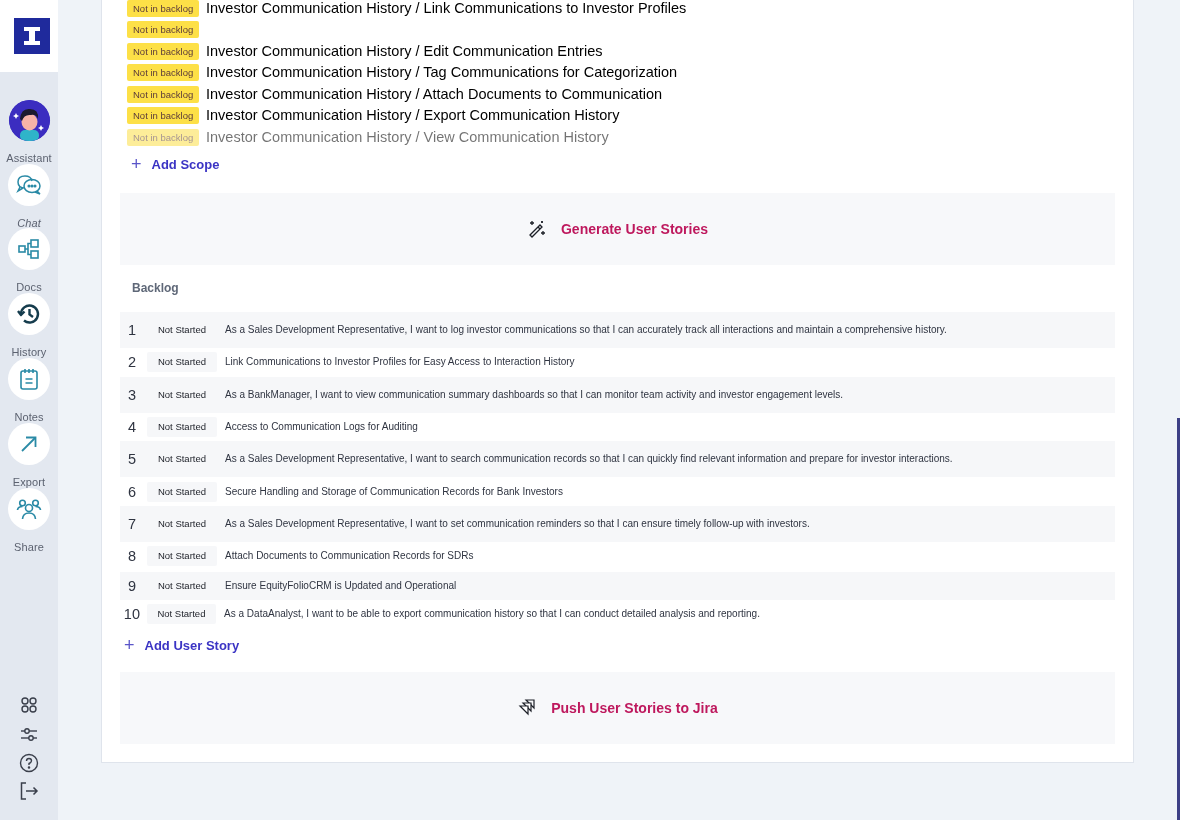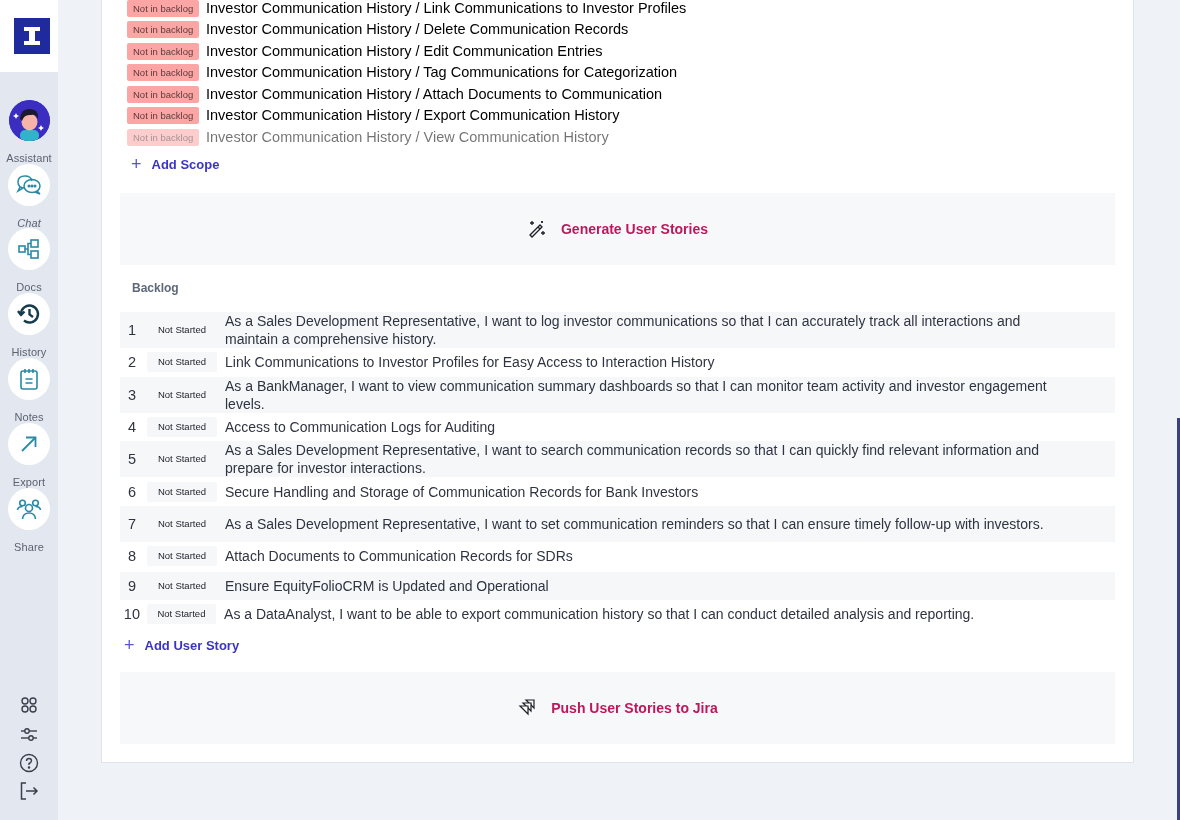--- a/index.html
+++ b/index.html
@@ -54,21 +54,21 @@
     background: #ffffff;
     border: 1px solid #dfe4ec;
     border-top: none;
   }
   .scope-list { position: absolute; left: 127px; top: 0px; width: 700px; }
   .scope-row {
     position: absolute; left: 0; height: 20px; display: flex; align-items: center;
     white-space: nowrap;
   }
   .badge-red {
-    background: #fca5a5; color: #5b3a3a;
+    background: #fde047; color: #5b3a3a;
     font-size: 9.5px; padding: 0 6px; height: 17px; line-height: 17px;
     border-radius: 2px; margin-right: 7px; width: 72px; text-align: center;
   }
   .scope-text { font-size: 14.5px; color: #000000; }
   .fade { opacity: 0.55; }
   .add-link {
     position: absolute; display: flex; align-items: center; cursor: pointer;
     color: #3b34c4; font-size: 13px; font-weight: bold;
   }
   .add-link .plus { color: #5a55c9; font-size: 18px; font-weight: normal; margin-right: 10px; line-height: 1; }
@@ -91,21 +91,21 @@
     position: absolute; left: 0; width: 995px;
     display: flex; align-items: center;
   }
   .story-row.alt { background: #f6f7f9; }
   .story-num { width: 24px; text-align: center; font-size: 14.5px; color: #2f3441; margin-left: 0px; }
   .status-pill {
     font-size: 9.5px; color: #1c1f27; width: 70px; height: 20px; line-height: 20px;
     text-align: center; margin-left: 3px; margin-right: 8px; border-radius: 2px;
   }
   .story-row:not(.alt) .status-pill { background: #f6f7f9; }
-  .story-text { font-size: 14px; color: #2f3441; line-height: 18px; width: 850px; }
+  .story-text { font-size: 10px; color: #2f3441; line-height: 18px; width: 850px; }
 
   .scrollbar {
     position: absolute; left: 1177px; top: 418px; width: 3px; height: 402px;
     background: #3d3f86;
   }
 </style>
 </head>
 <body>
 
 <div class="sidebar">
@@ -239,21 +239,20 @@
 
 <div class="panel"></div>
 
 <div class="scope-list">
   <div class="scope-row" style="top:-2px;">
     <span class="badge-red">Not in backlog</span>
     <span class="scope-text">Investor Communication History / Link Communications to Investor Profiles</span>
   </div>
   <div class="scope-row" style="top:19px;">
     <span class="badge-red">Not in backlog</span>
-    <span class="scope-text">Investor Communication History / Delete Communication Records</span>
   </div>
   <div class="scope-row" style="top:41px;">
     <span class="badge-red">Not in backlog</span>
     <span class="scope-text">Investor Communication History / Edit Communication Entries</span>
   </div>
   <div class="scope-row" style="top:62px;">
     <span class="badge-red">Not in backlog</span>
     <span class="scope-text">Investor Communication History / Tag Communications for Categorization</span>
   </div>
   <div class="scope-row" style="top:84px;">

